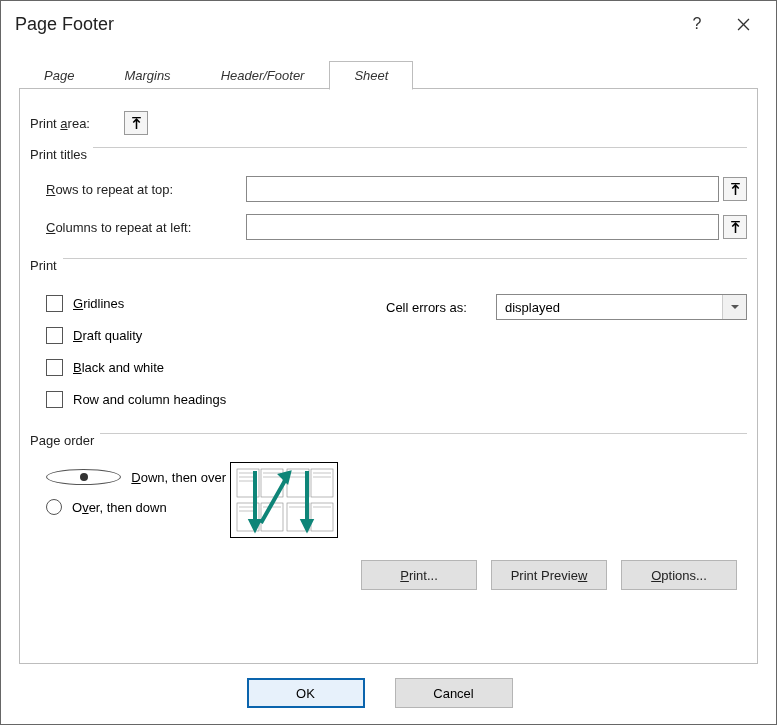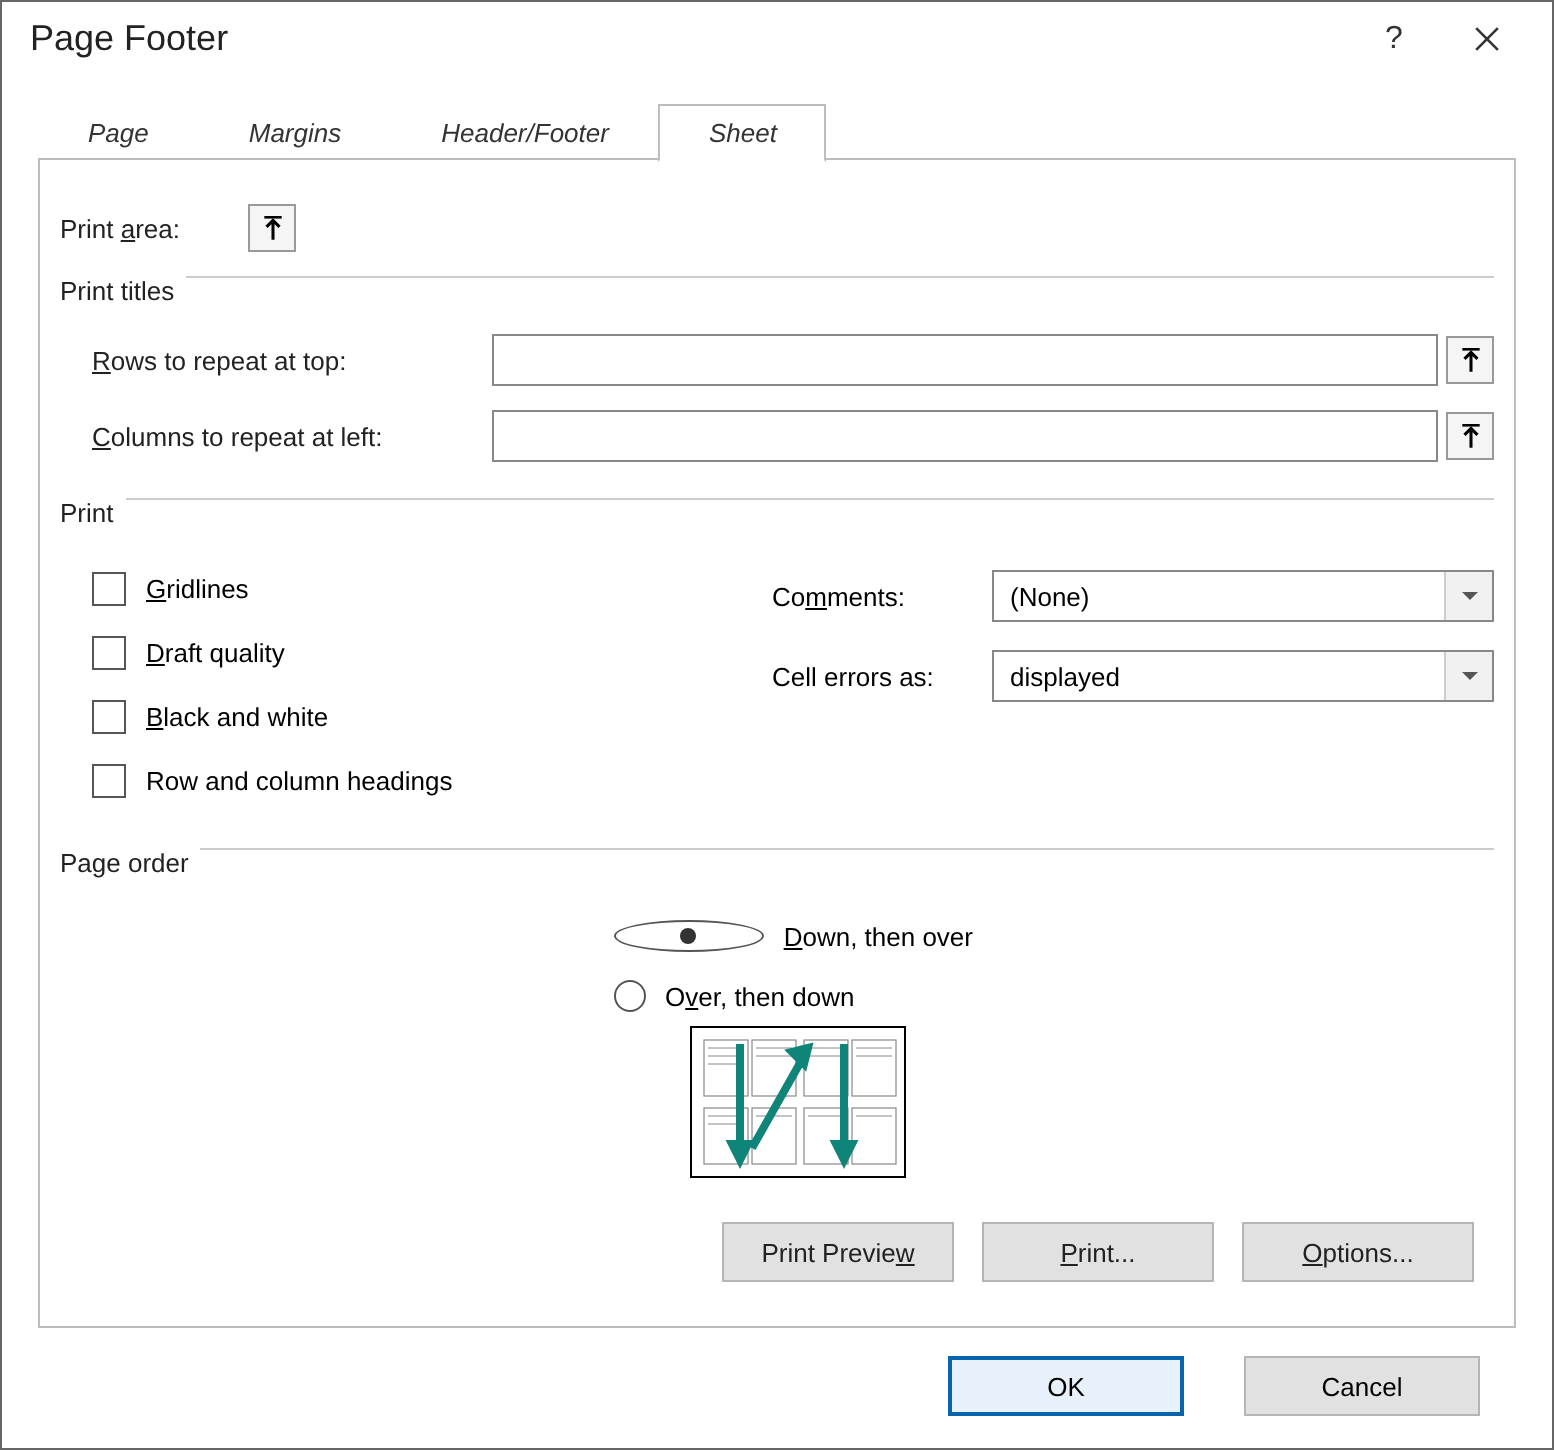--- a/index.html
+++ b/index.html
@@ -180,22 +180,21 @@
   }
   .sel .caret::after {
     content: "";
     width: 0; height: 0;
     border-left: 4px solid transparent;
     border-right: 4px solid transparent;
     border-top: 4px solid #555;
   }
   .order-row {
     display: flex;
-    align-items: center;
-    flex-direction: column;
+    align-items: flex-start;
   }
   .radio-col { width: 180px; }
   .radio-row {
     display: flex; align-items: center; height: 30px;
   }
   .radio {
     width: 16px; height: 16px;
     border: 1px solid #555;
     border-radius: 50%;
     margin-right: 10px;
@@ -225,21 +224,21 @@
     background: #e1e1e1;
     border: 1px solid #b5b5b5;
     display: flex;
     align-items: center;
     justify-content: center;
     cursor: pointer;
     color: #222;
   }
   .footer {
     display: flex;
-    justify-content: flex-end;
+    justify-content: center;
     gap: 30px;
     padding: 14px 18px 16px 0;
   }
   .fbtn {
     width: 118px;
     height: 30px;
     display: flex;
     align-items: center;
     justify-content: center;
     cursor: pointer;
@@ -334,27 +333,20 @@
             <div class="chk-row">
               <div class="chk"></div>
               <span><span class="ul">B</span><span>lack and white</span></span>
             </div>
             <div class="chk-row">
               <div class="chk"></div>
               <span>Row and column headings</span>
             </div>
           </div>
           <div class="right-col">
-            <div class="sel-row">
-              <div class="sel-lbl"><span>Co</span><span class="ul">m</span><span>ments:</span></div>
-              <div class="sel">
-                <span>(None)</span>
-                <span class="caret"></span>
-              </div>
-            </div>
             <div class="sel-row">
               <div class="sel-lbl">Cell errors as:</div>
               <div class="sel">
                 <span>displayed</span>
                 <span class="caret"></span>
               </div>
             </div>
           </div>
         </div>
       </div>
@@ -410,24 +402,24 @@
               </g>
             </svg>
           </div>
         </div>
       </div>
 
       <div style="flex:1"></div>
 
       <div class="btn-row">
         <div class="btn">
+            <span><span class="ul">P</span><span>rint...</span></span>
+          </div>
+        <div class="btn">
             <span><span>Print Previe</span><span class="ul">w</span></span>
-          </div>
-        <div class="btn">
-            <span><span class="ul">P</span><span>rint...</span></span>
           </div>
         <div class="btn">
             <span><span class="ul">O</span><span>ptions...</span></span>
           </div>
       </div>
 
     </div>
 
     <div class="footer">
       <div class="fbtn ok">OK</div>

